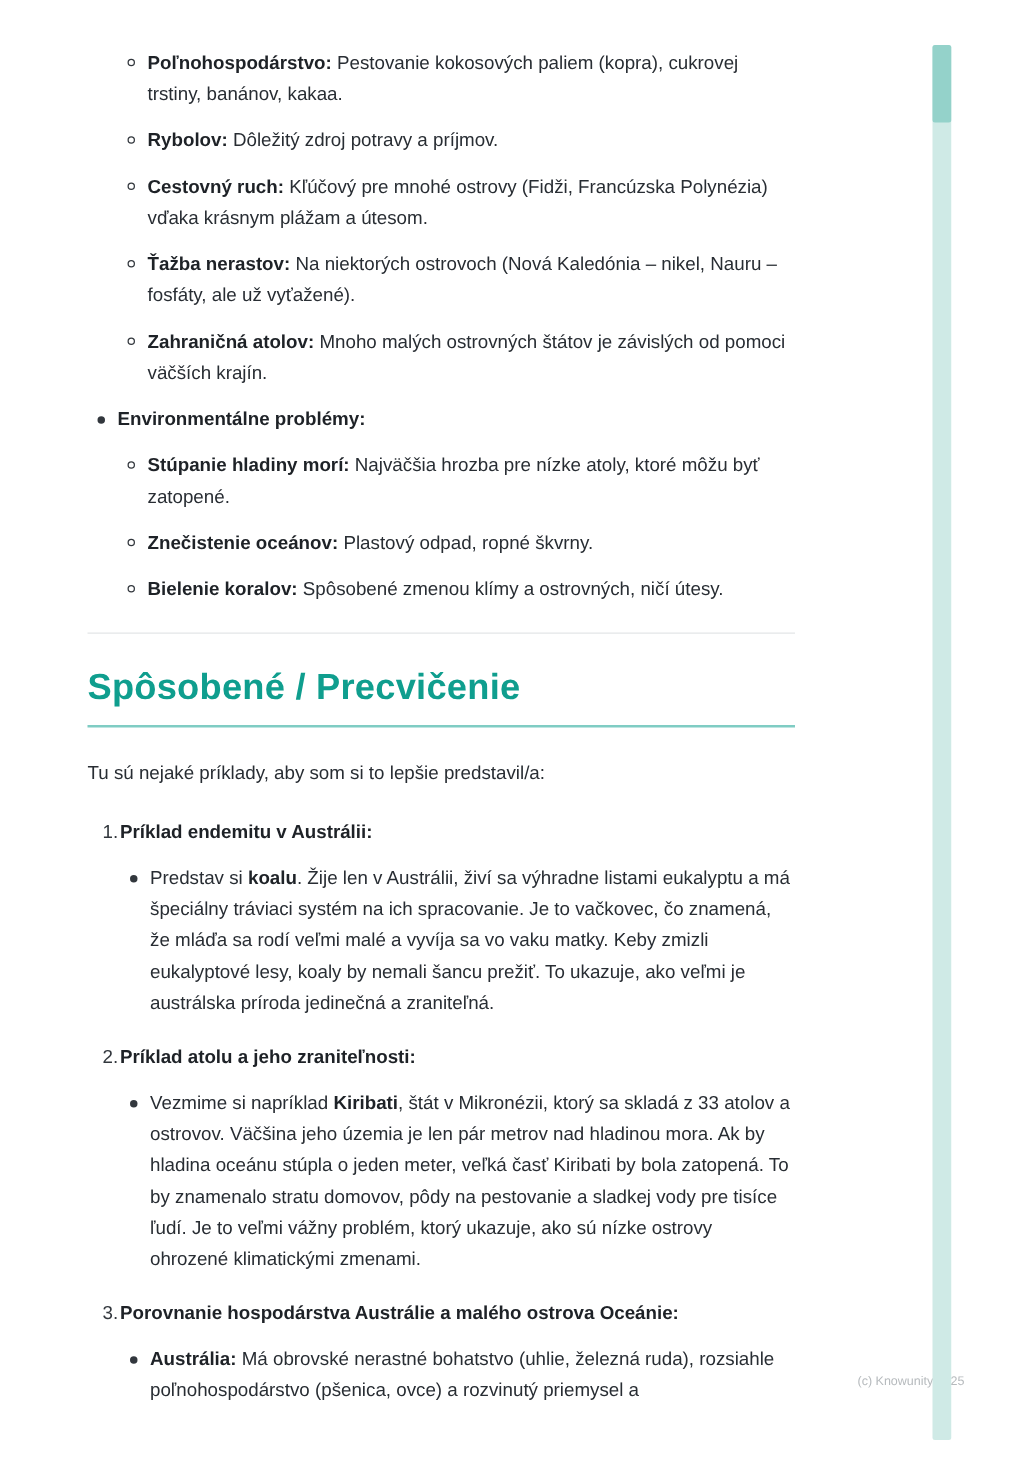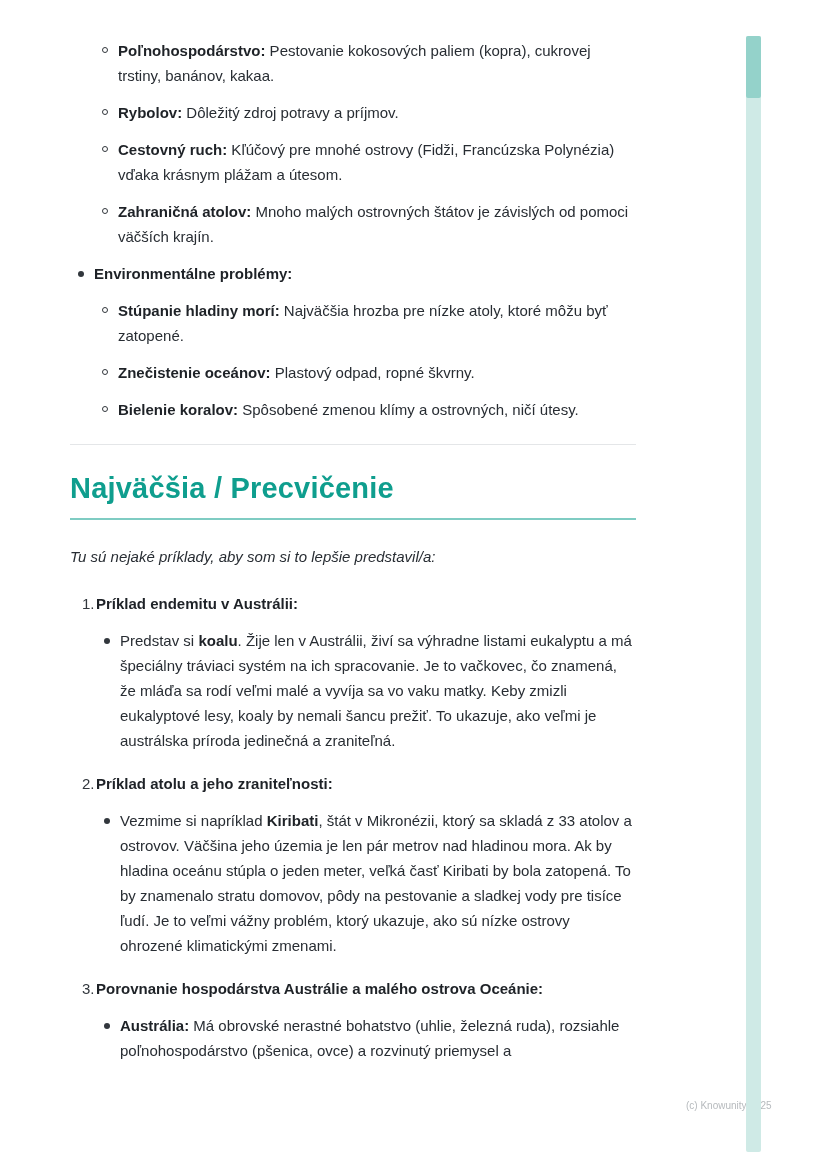--- a/index.html
+++ b/index.html
@@ -50,21 +50,21 @@
     line-height: 34px;
     font-weight: 700;
     color: var(--accent, #0f9e8e);
     letter-spacing: 0.2px;
   }
   .heading-underline {
     border: none;
     border-top: 2px solid var(--heading-underline, #7fccc3);
     margin-top: 13px;
   }
-  .intro { margin-top: 24px; font-style: italic; }
+  .intro { margin-top: 24px; }
   ol.examples { margin-top: 22px; }
   ol.examples > li { margin-bottom: 0; }
   .num-row { display: flex; align-items: flex-start; margin-left: 12px; margin-bottom: 12px; }
   .num { flex: 0 0 auto; min-width: 14px; margin-right: 0; color: #32373d; }
   .ex-bullets > .li { margin-left: 34px; margin-bottom: 18px; }
   .footer {
     position: absolute;
     left: 686px;
     top: 1100px;
     font-size: 10px;
@@ -103,20 +103,24 @@
       <li class="li">
         <span class="marker circle"></span>
         <p class="txt"><b>Rybolov:</b><span> Dôležitý zdroj potravy a príjmov.</span></p>
       </li>
       <li class="li">
         <span class="marker circle"></span>
         <p class="txt"><b>Cestovný ruch:</b><span> Kľúčový pre mnohé ostrovy (Fidži, Francúzska Polynézia) vďaka krásnym plážam a útesom.</span></p>
       </li>
       <li class="li">
         <span class="marker circle"></span>
+        <p class="txt"><b>Ťažba nerastov:</b><span> Na niektorých ostrovoch (Nová Kaledónia – nikel, Nauru – fosfáty, ale už vyťažené).</span></p>
+      </li>
+      <li class="li">
+        <span class="marker circle"></span>
         <p class="txt"><b>Zahraničná atolov:</b><span> Mnoho malých ostrovných štátov je závislých od pomoci väčších krajín.</span></p>
       </li>
     </ul>
 
     <ul class="lvl1">
       <li class="li">
         <span class="marker disc"></span>
         <p class="txt"><b>Environmentálne problémy:</b></p>
       </li>
     </ul>
@@ -131,21 +135,21 @@
         <p class="txt"><b>Znečistenie oceánov:</b><span> Plastový odpad, ropné škvrny.</span></p>
       </li>
       <li class="li">
         <span class="marker circle"></span>
         <p class="txt"><b>Bielenie koralov:</b><span> Spôsobené zmenou klímy a ostrovných, ničí útesy.</span></p>
       </li>
     </ul>
 
     <hr class="divider">
 
-    <h2 class="section-heading">Najväčšia / Precvičenie</h2>
+    <h2 class="section-heading">Spôsobené / Precvičenie</h2>
     <hr class="heading-underline">
 
     <p class="intro">Tu sú nejaké príklady, aby som si to lepšie predstavil/a:</p>
 
     <ol class="examples">
 
       <li>
         <div class="num-row">
           <span class="num">1.</span>
           <p class="txt"><b>Príklad endemitu v Austrálii:</b></p>

